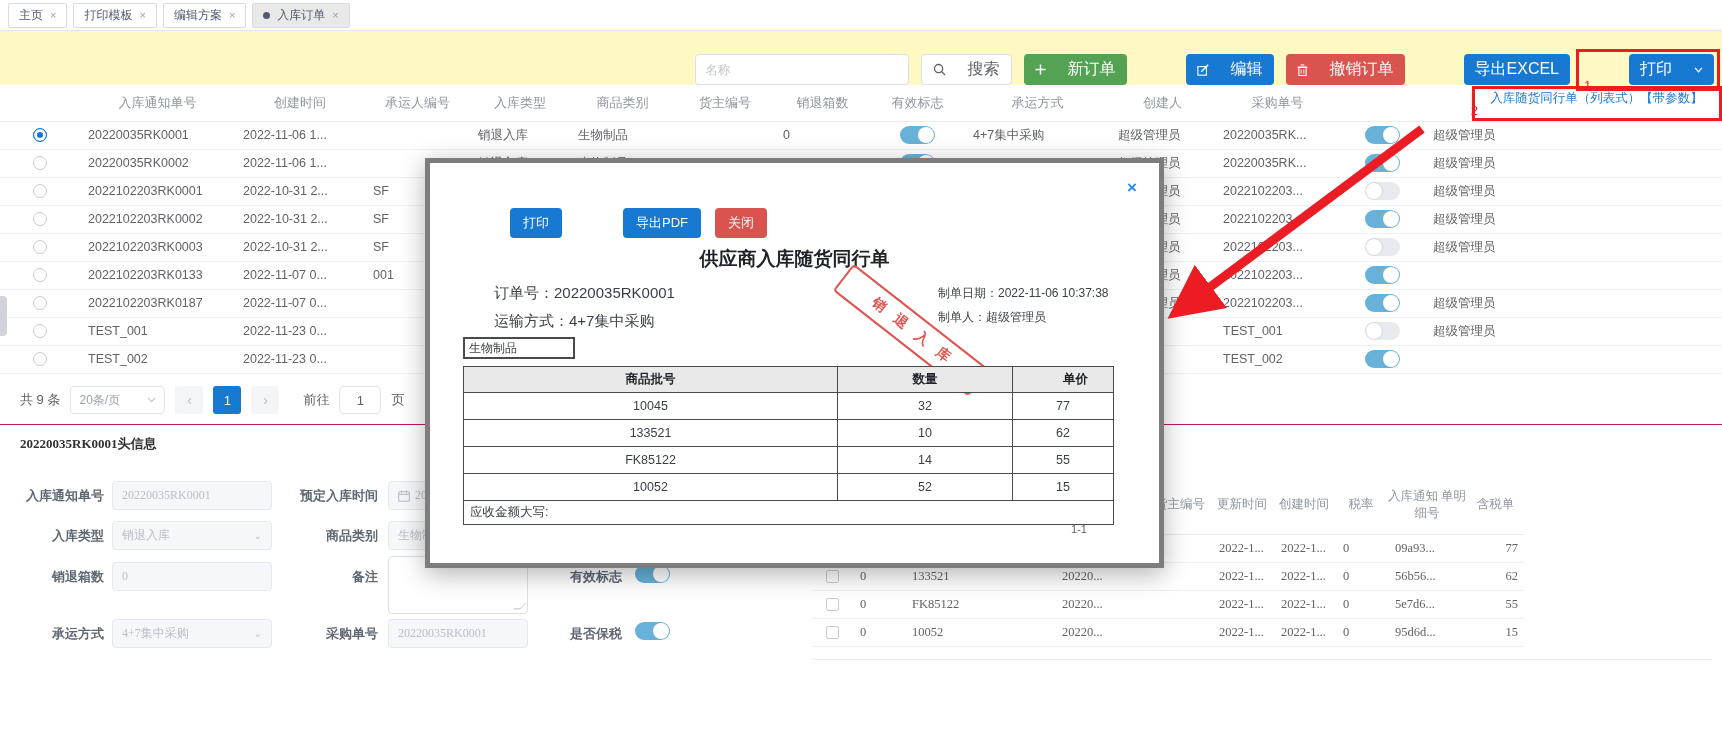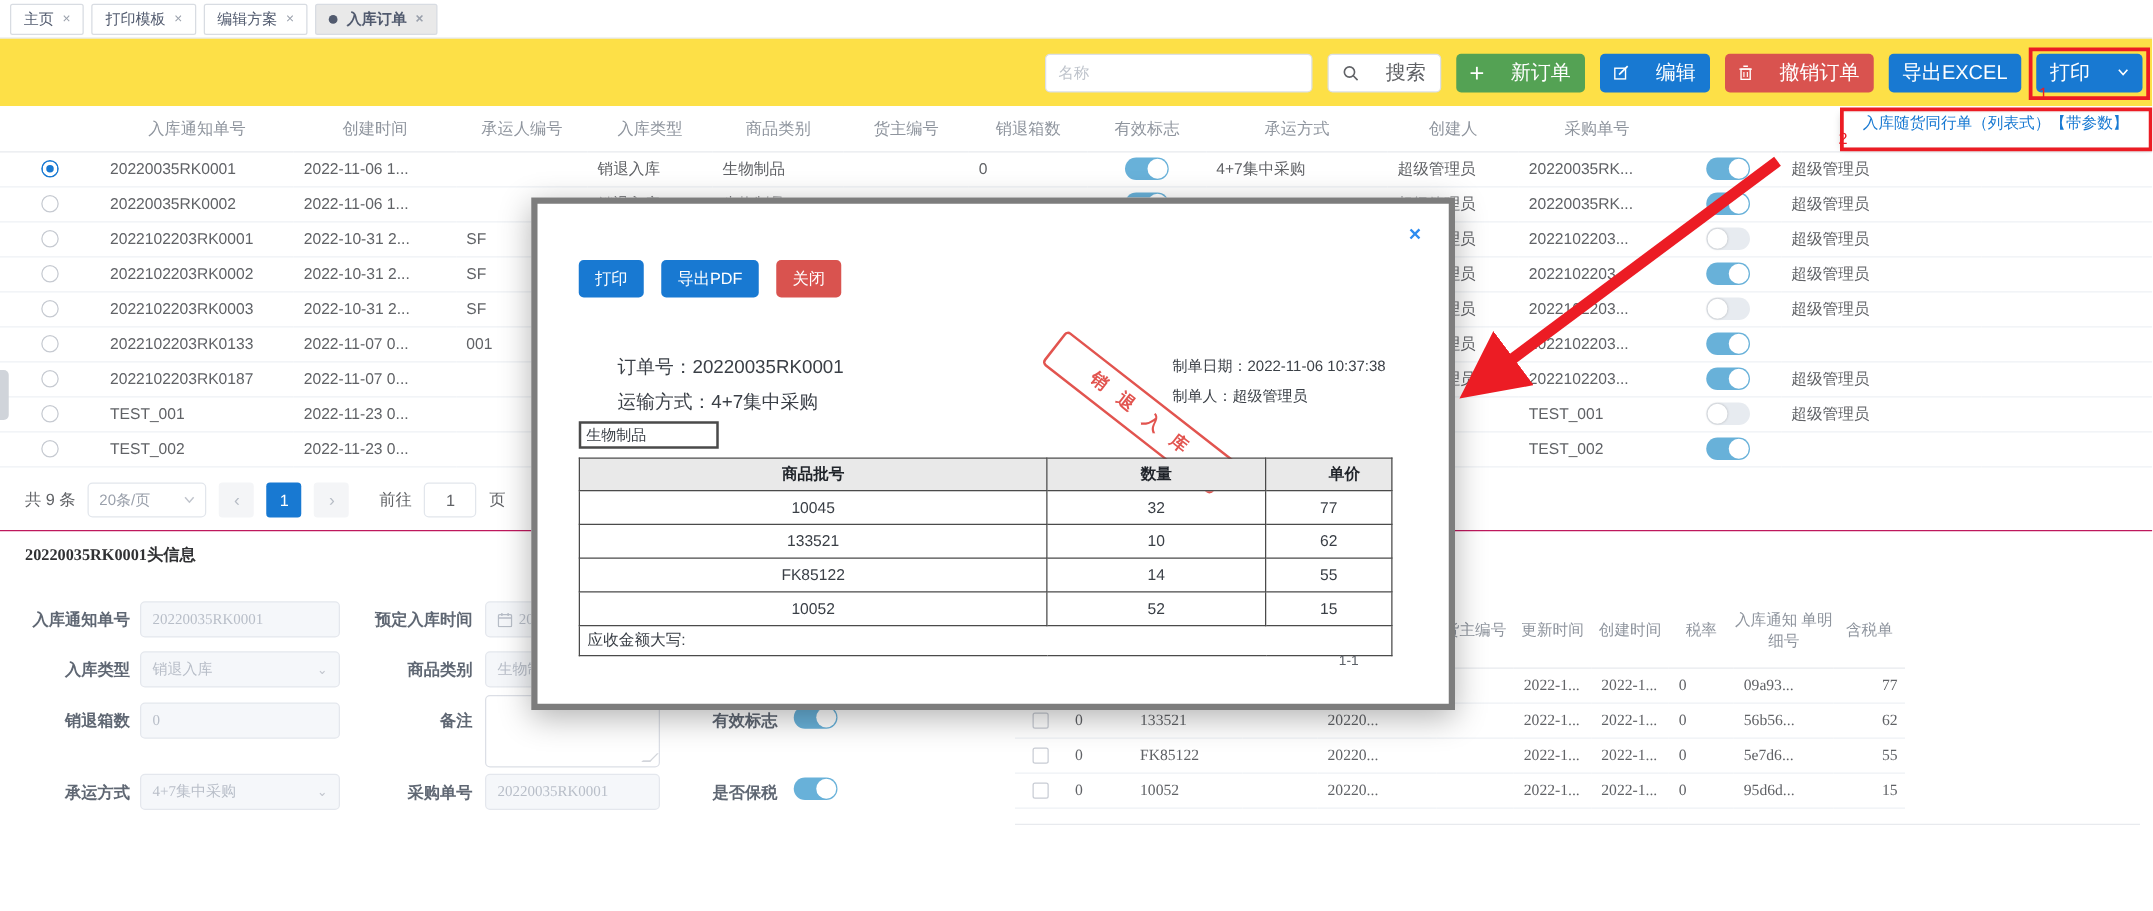--- a/index.html
+++ b/index.html
@@ -3,32 +3,32 @@
 <meta charset="utf-8">
 <style>
   * { margin:0; padding:0; box-sizing:border-box; }
   html,body { background:#fff; }
   body { font-family:"Liberation Sans","DejaVu Sans",sans-serif; color:#606266; }
   .stage { position:relative; width:1722px; height:729px; overflow:hidden; background:#fff; }
 
   
   .tabbar { position:absolute; left:0; top:0; width:100%; height:31px; background:#fff; border-bottom:1px solid #e2e5ea; display:flex; align-items:center; gap:6px; padding-left:8px; }
   .tab { height:25px; display:inline-flex; align-items:center; gap:7px; padding:0 10px; border:1px solid #d8dce2; border-radius:2px; font-size:12px; color:#515a6e; background:#fff; cursor:pointer; }
-  .tab.active { background:#e9e9e9;font-weight:bold; }
+  .tab.active { background:#e9e9e9; }
   .tab .dot { width:7px; height:7px; border-radius:50%; background:#515a6e; display:inline-block; }
   .tab .x { color:#9aa0ab; font-size:11px; line-height:1; }
 
   
-  .band { position:absolute; left:0; top:31px; width:100%; height:54px; background:#fde047; display:flex; align-items:center; justify-content:flex-end; gap:12px; padding-right:8px; }
+  .band { position:absolute; left:0; top:31px; width:100%; height:54px; background:#fef9c3; display:flex; align-items:flex-end; justify-content:flex-end; gap:12px; padding-right:8px; }
   .search-input { width:214px; height:31px; border:1px solid #dcdfe6; border-radius:4px; background:#fff; padding:0 10px; font-size:12.5px; color:#606266; }
   .search-input::placeholder { color:#bfc4cc; }
   .btn { height:31px; border:none; border-radius:4px; padding:0 11px; font-size:16px; color:#fff; display:inline-flex; align-items:center; gap:22px; cursor:pointer; white-space:nowrap; }
   .btn-plain { background:#fff; border:1px solid #dcdfe6; color:#606266; }
   .btn-green { background:#54a254; }
-  .btn-blue { background:#1879d2; }
+  .btn-blue { background:#1879d2;margin-left:47px; }
   .btn-red { background:#d9534f; }
   .icon-svg { display:inline-block; vertical-align:middle; }
   .print-wrap { position:relative; }
   .red-box1 { position:absolute; left:-6px; top:-5px; width:calc(100% + 12px); height:42px; border:3px solid #ec1c24; pointer-events:none; z-index:60; }
   .red-step1 { position:absolute; left:2px; top:24px; color:#ec1c24; font-size:13px; z-index:61; }
 
   
   .card { position:absolute; left:0; top:85px; width:1722px; background:#fff; }
   table.orders { width:1722px; border-collapse:collapse; table-layout:fixed; }
   table.orders th { height:36px; font-size:13px; font-weight:500; color:#8f959e; text-align:center; border-bottom:1px solid #e8eaee; background:#fff; }
@@ -529,20 +529,21 @@
 
   <div class="drawer"></div>
 
   <div class="modal">
     <span class="modal-close">×</span>
     <div class="mbtns">
       <button class="mbtn btn-blue">打印</button>
       <button class="mbtn btn-blue">导出PDF</button>
       <button class="mbtn btn-red">关闭</button>
     </div>
+    <div class="doc-title">供应商入库随货同行单</div>
     <div class="doc-l1">订单号：20220035RK0001</div>
     <div class="doc-l2">运输方式：4+7集中采购</div>
     <div class="doc-r1">制单日期：2022-11-06 10:37:38</div>
     <div class="doc-r2">制单人：超级管理员</div>
     <div class="stamp">销退入库</div>
     <div class="catbox">生物制品</div>
     <div class="mtable-wrap">
       <table class="mtable">
         <colgroup>
             <col style="width:374px">

